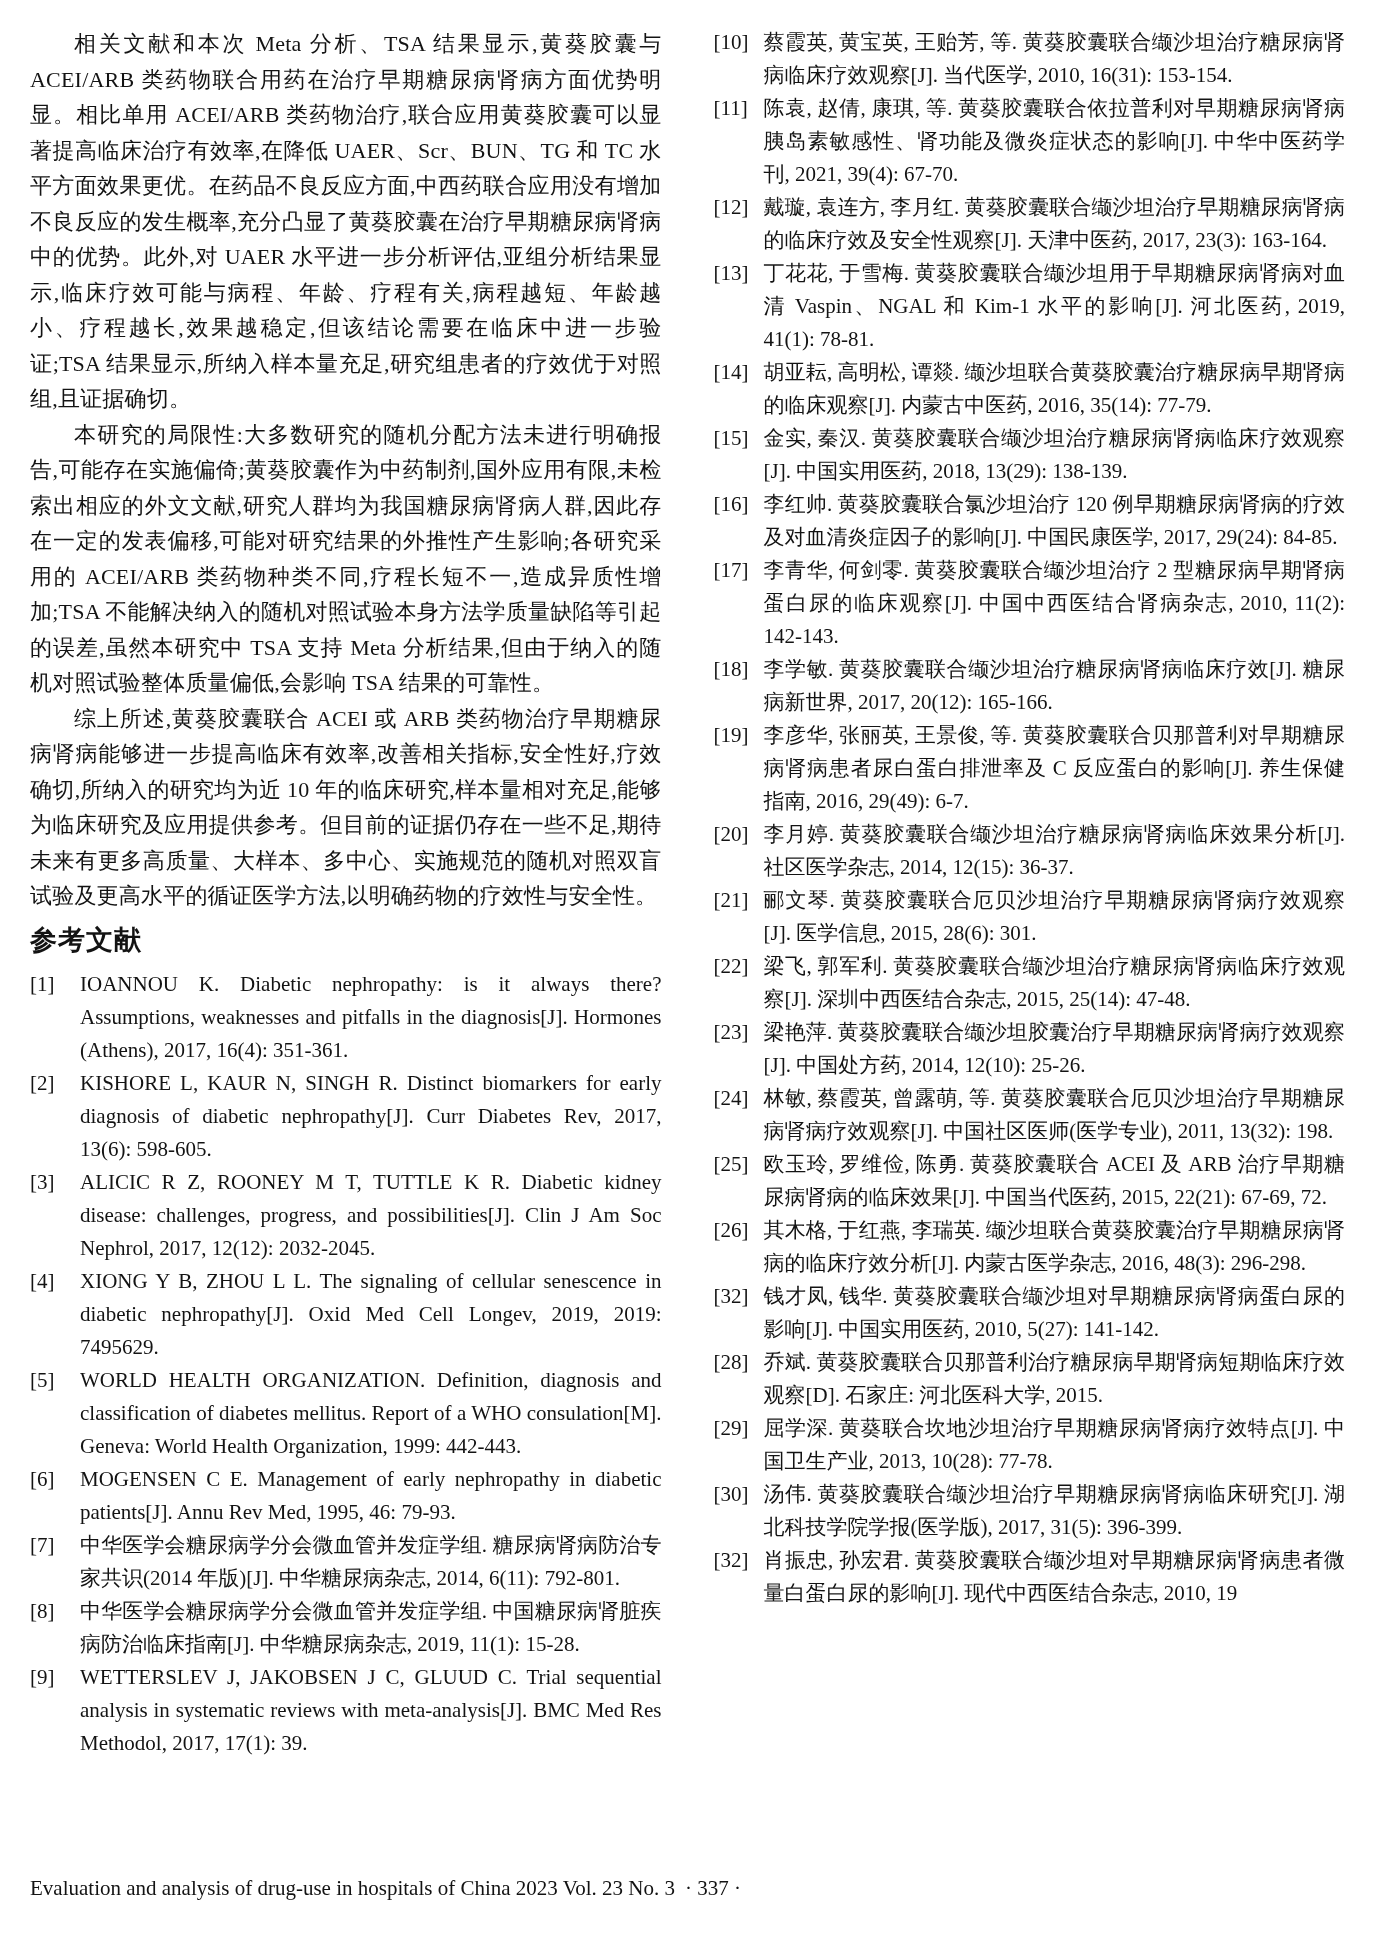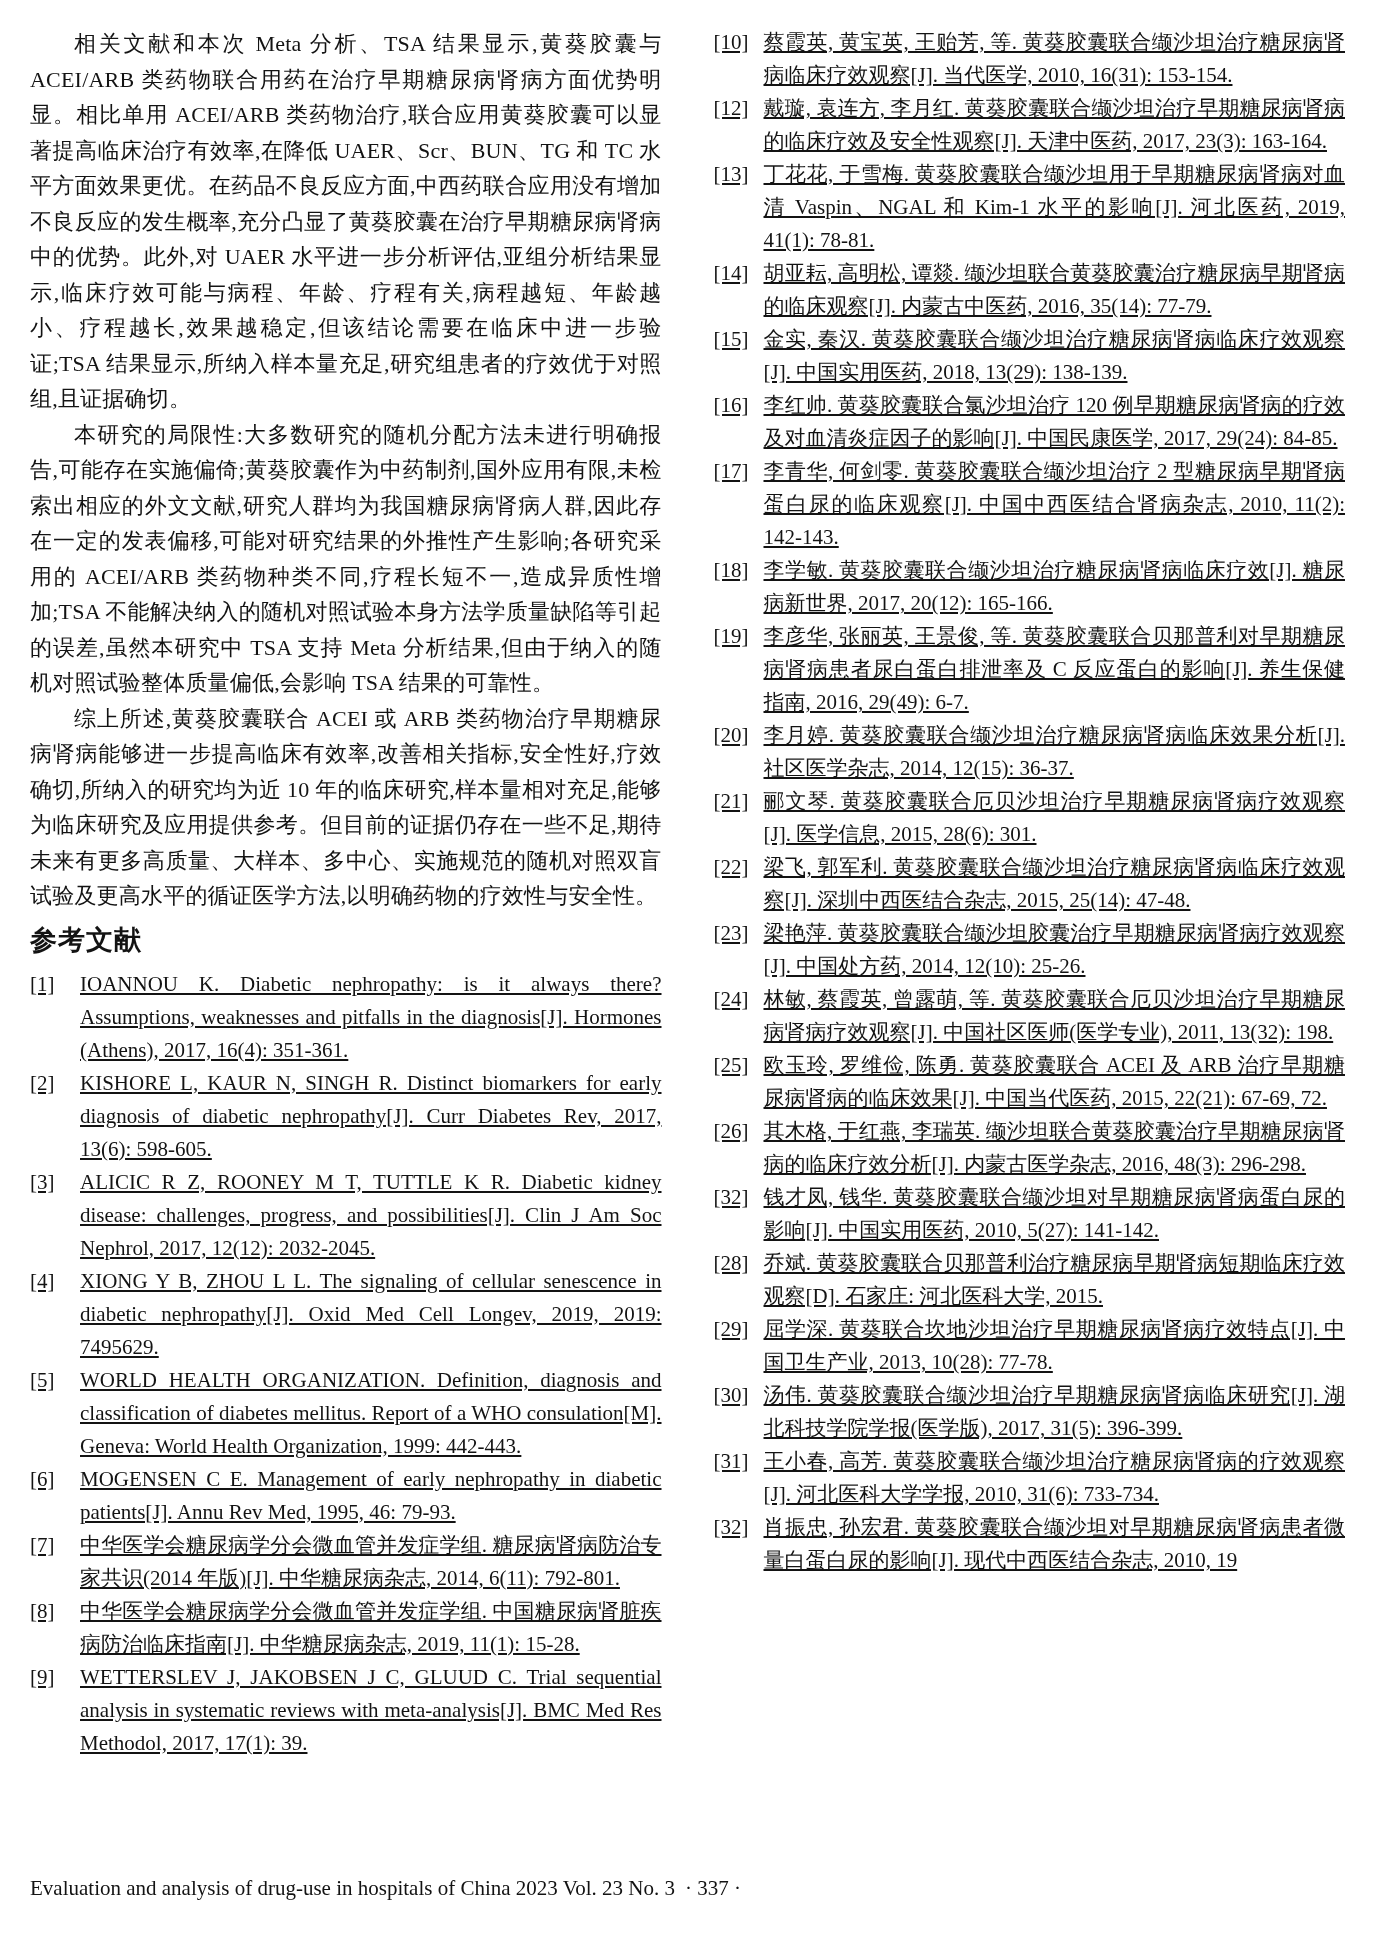--- a/index.html
+++ b/index.html
@@ -37,21 +37,20 @@
     font-weight: bold;
     font-family: Liberation Sans, sans-serif;
     letter-spacing: 1px;
   }
 
   .ref-list { display: block; }
   .ref-item {
     display: flex;
     font-size: 21px;
     line-height: 33px;
-    text-decoration: underline;
   }
   .ref-num { flex: 0 0 50px; white-space: nowrap; }
   .ref-text { flex: 1; text-align: justify; }
 
   .footer {
     position: absolute;
     left: 30px;
     width: 1315px;
     top: 1876px;
     display: flex;
@@ -117,20 +116,24 @@
         </div>
     </div>
 
     <div class="col">
       <div class="ref-list" id="ref-list-right">
           <div class="ref-item">
             <span class="ref-num">[10]</span>
             <span class="ref-text">蔡霞英, 黄宝英, 王贻芳, 等. 黄葵胶囊联合缬沙坦治疗糖尿病肾病临床疗效观察[J]. 当代医学, 2010, 16(31): 153-154.</span>
           </div>
           <div class="ref-item">
+            <span class="ref-num">[11]</span>
+            <span class="ref-text">陈袁, 赵倩, 康琪, 等. 黄葵胶囊联合依拉普利对早期糖尿病肾病胰岛素敏感性、肾功能及微炎症状态的影响[J]. 中华中医药学刊, 2021, 39(4): 67-70.</span>
+          </div>
+          <div class="ref-item">
             <span class="ref-num">[12]</span>
             <span class="ref-text">戴璇, 袁连方, 李月红. 黄葵胶囊联合缬沙坦治疗早期糖尿病肾病的临床疗效及安全性观察[J]. 天津中医药, 2017, 23(3): 163-164.</span>
           </div>
           <div class="ref-item">
             <span class="ref-num">[13]</span>
             <span class="ref-text">丁花花, 于雪梅. 黄葵胶囊联合缬沙坦用于早期糖尿病肾病对血清 Vaspin、NGAL 和 Kim-1 水平的影响[J]. 河北医药, 2019, 41(1): 78-81.</span>
           </div>
           <div class="ref-item">
             <span class="ref-num">[14]</span>
             <span class="ref-text">胡亚耘, 高明松, 谭燚. 缬沙坦联合黄葵胶囊治疗糖尿病早期肾病的临床观察[J]. 内蒙古中医药, 2016, 35(14): 77-79.</span>
@@ -191,24 +194,20 @@
             <span class="ref-num">[28]</span>
             <span class="ref-text">乔斌. 黄葵胶囊联合贝那普利治疗糖尿病早期肾病短期临床疗效观察[D]. 石家庄: 河北医科大学, 2015.</span>
           </div>
           <div class="ref-item">
             <span class="ref-num">[29]</span>
             <span class="ref-text">屈学深. 黄葵联合坎地沙坦治疗早期糖尿病肾病疗效特点[J]. 中国卫生产业, 2013, 10(28): 77-78.</span>
           </div>
           <div class="ref-item">
             <span class="ref-num">[30]</span>
             <span class="ref-text">汤伟. 黄葵胶囊联合缬沙坦治疗早期糖尿病肾病临床研究[J]. 湖北科技学院学报(医学版), 2017, 31(5): 396-399.</span>
-          </div>
-          <div class="ref-item">
-            <span class="ref-num">[31]</span>
-            <span class="ref-text">王小春, 高芳. 黄葵胶囊联合缬沙坦治疗糖尿病肾病的疗效观察[J]. 河北医科大学学报, 2010, 31(6): 733-734.</span>
           </div>
           <div class="ref-item">
             <span class="ref-num">[32]</span>
             <span class="ref-text">肖振忠, 孙宏君. 黄葵胶囊联合缬沙坦对早期糖尿病肾病患者微量白蛋白尿的影响[J]. 现代中西医结合杂志, 2010, 19</span>
           </div>
         </div>
     </div>
 
   </div>
 

